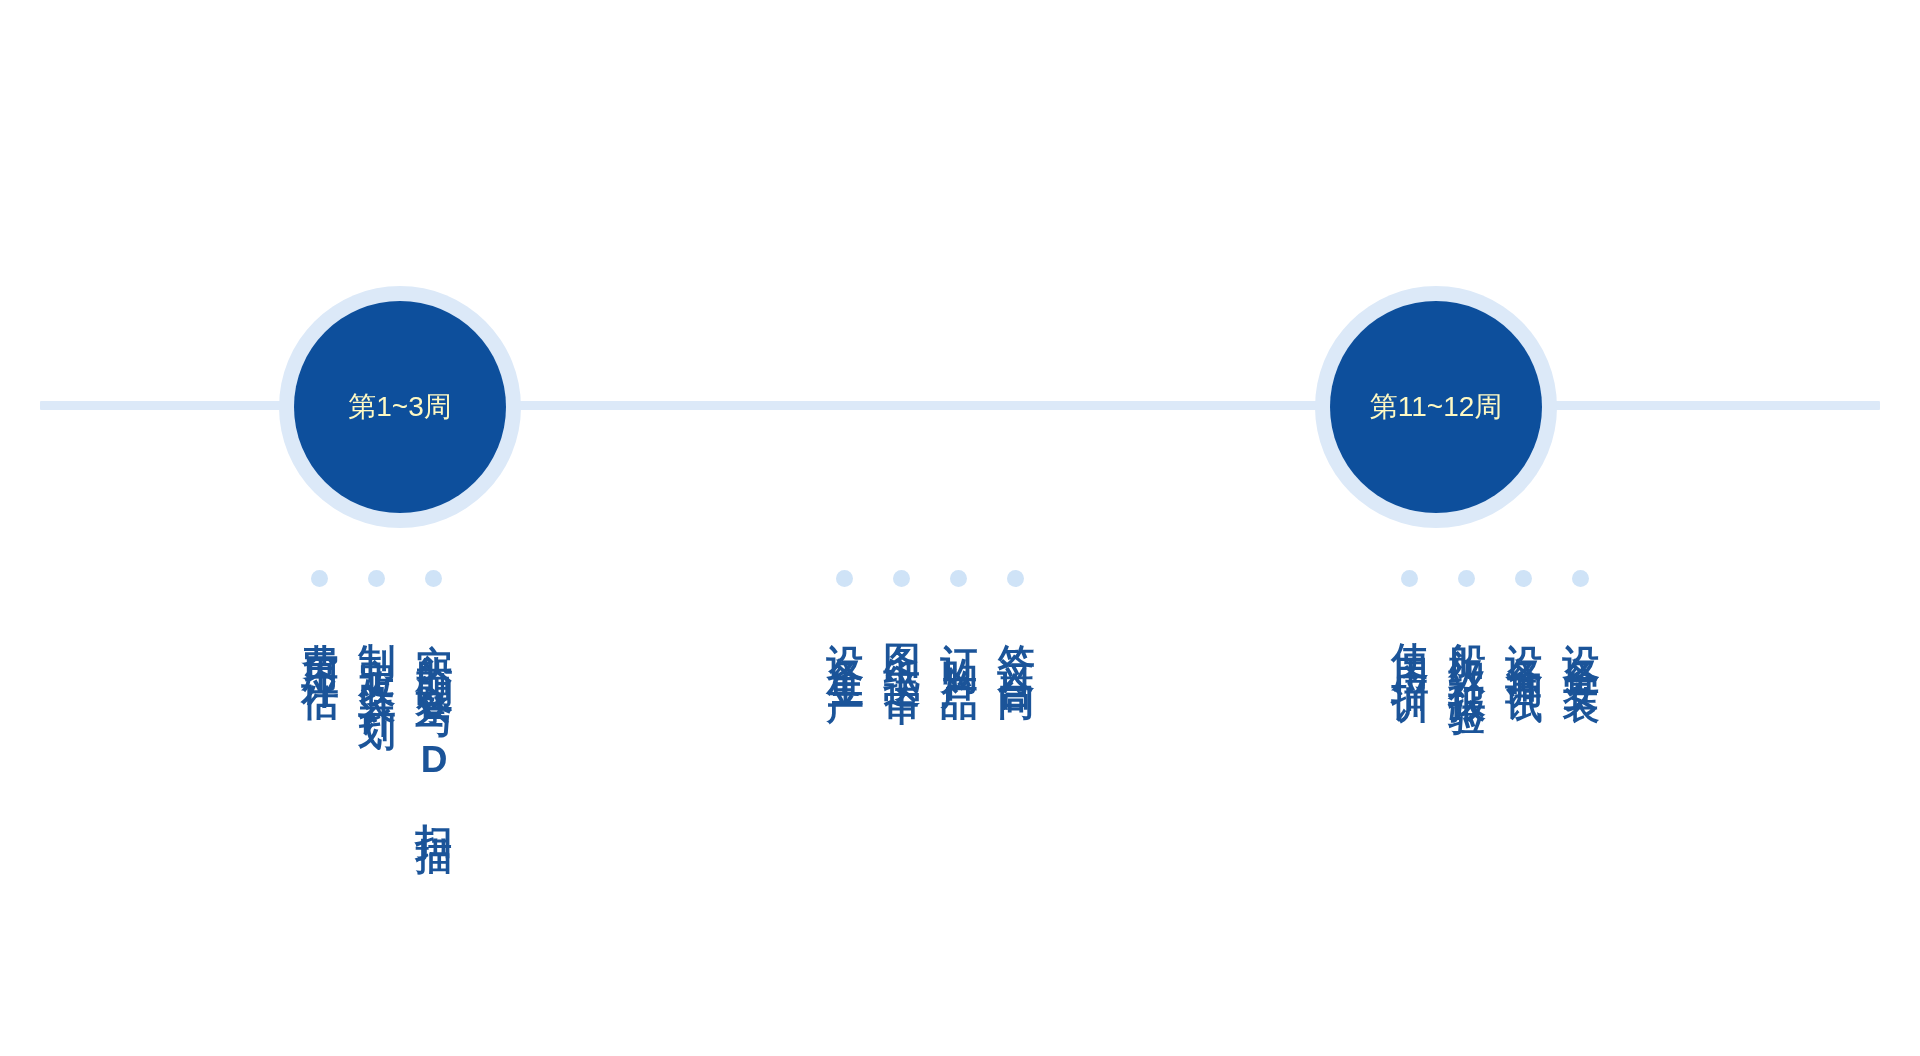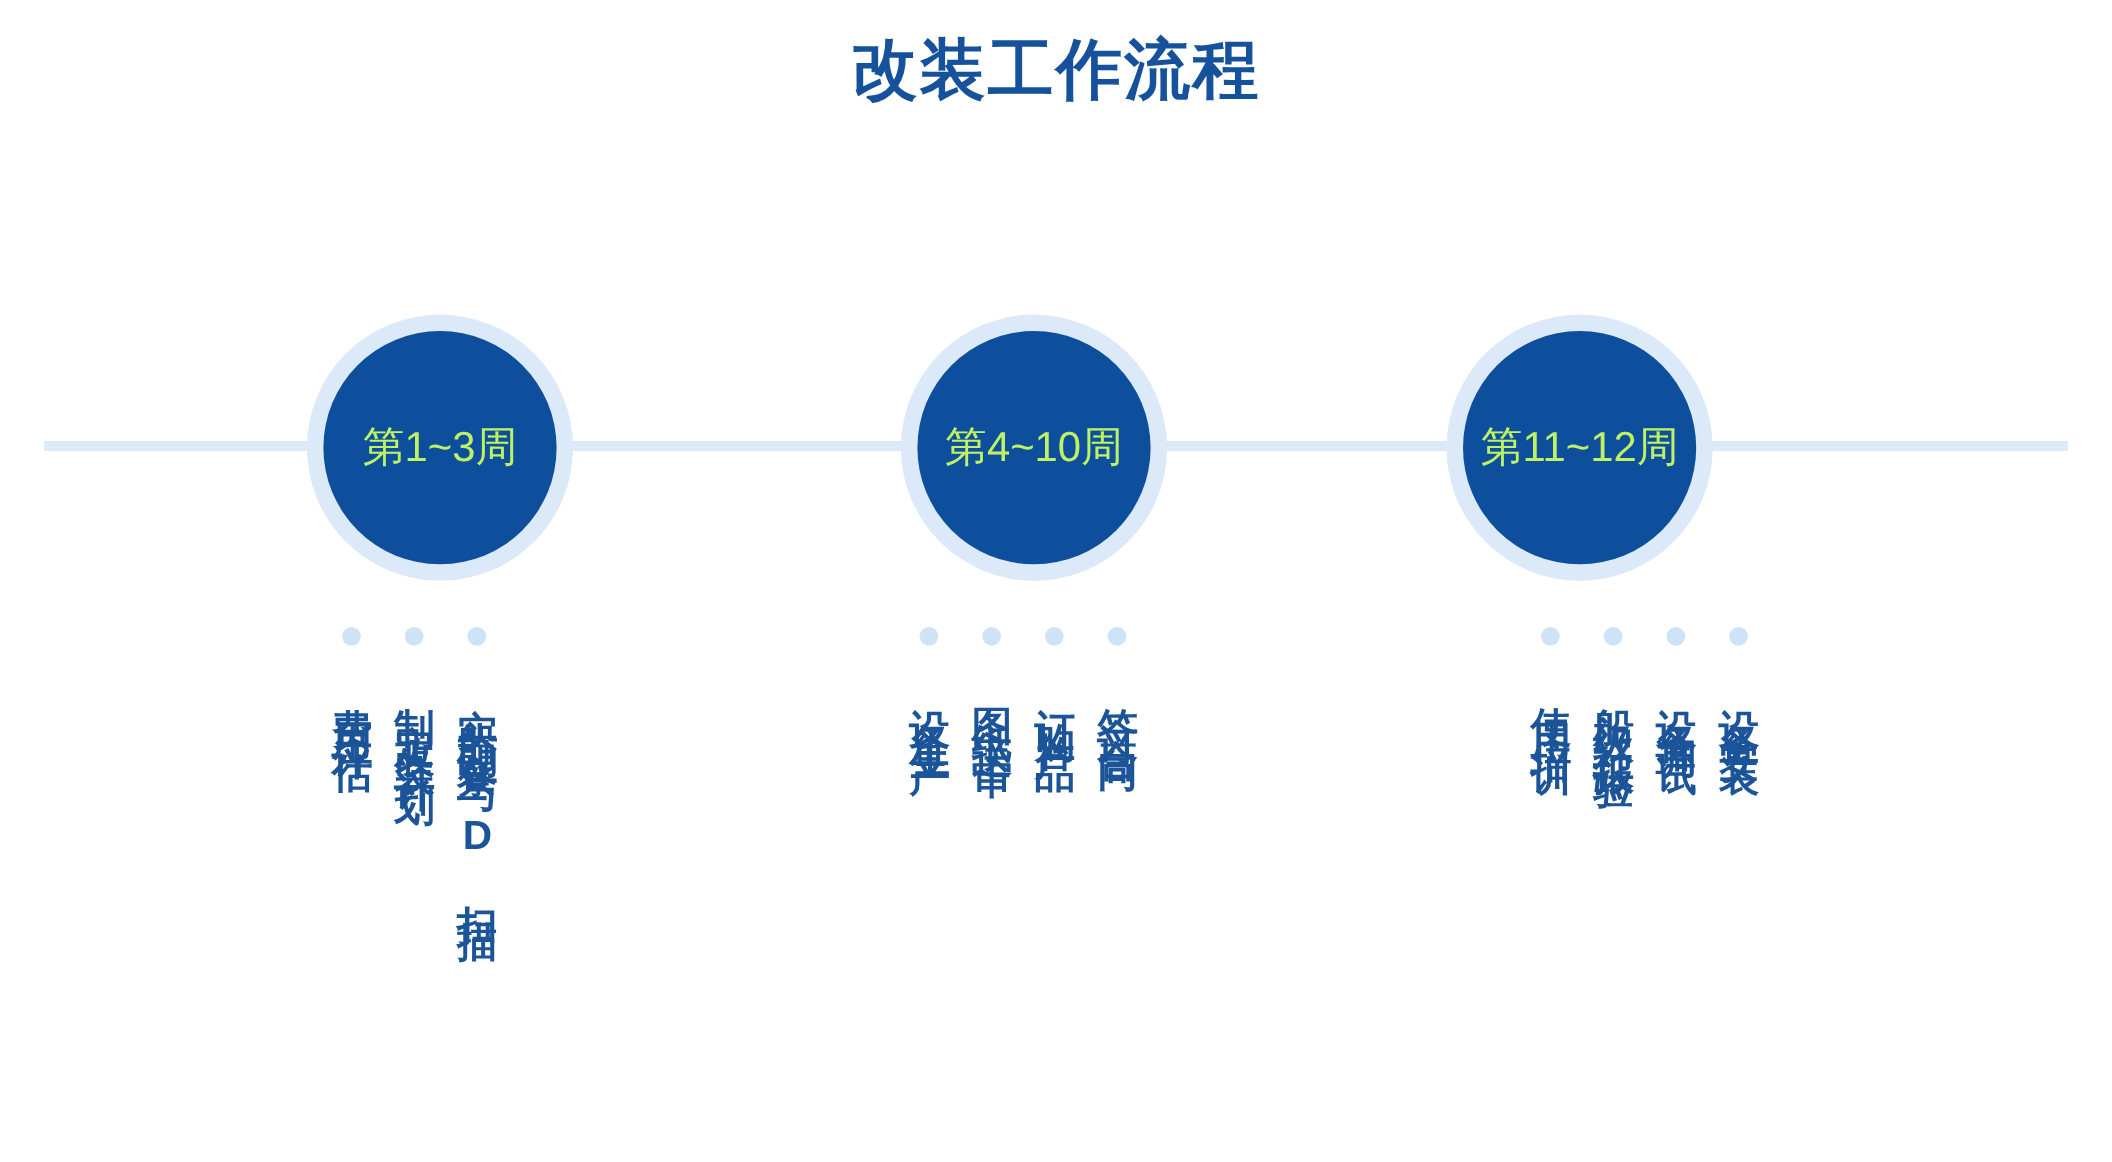--- a/index.html
+++ b/index.html
@@ -63,22 +63,22 @@
     top: 15px;
     width: 212px;
     height: 212px;
     border-radius: 50%;
     background: #0d4f9c;
     display: flex;
     align-items: center;
     justify-content: center;
   }
   .milestone-label {
-    color: #bef264;
-    font-size: 38px;
+    color: #fef9c3;
+    font-size: 28px;
     line-height: 44px;
     font-weight: 400;
     white-space: nowrap;
     letter-spacing: 0px;
   }
 
   #milestone-0 { left: 279px; }
   #milestone-1 { left: 819px; }
   #milestone-2 { left: 1315px; }
 
@@ -118,35 +118,29 @@
     letter-spacing: 14px;
     white-space: nowrap;
     text-align: left;
   }
 </style>
 </head>
 <body>
 
 <div id="canvas">
 
-  <div class="page-title">改装工作流程</div>
 
   <div class="timeline-axis"></div>
 
   <div class="milestone" id="milestone-0">
     <div class="milestone-inner">
       <span class="milestone-label">第1~3周</span>
     </div>
   </div>
 
-  <div class="milestone" id="milestone-1">
-    <div class="milestone-inner">
-      <span class="milestone-label">第4~10周</span>
-    </div>
-  </div>
 
   <div class="milestone" id="milestone-2">
     <div class="milestone-inner">
       <span class="milestone-label">第11~12周</span>
     </div>
   </div>
 
   <div class="task-group" id="task-group-0">
     <div class="task-column">
       <span class="task-dot"></span>

